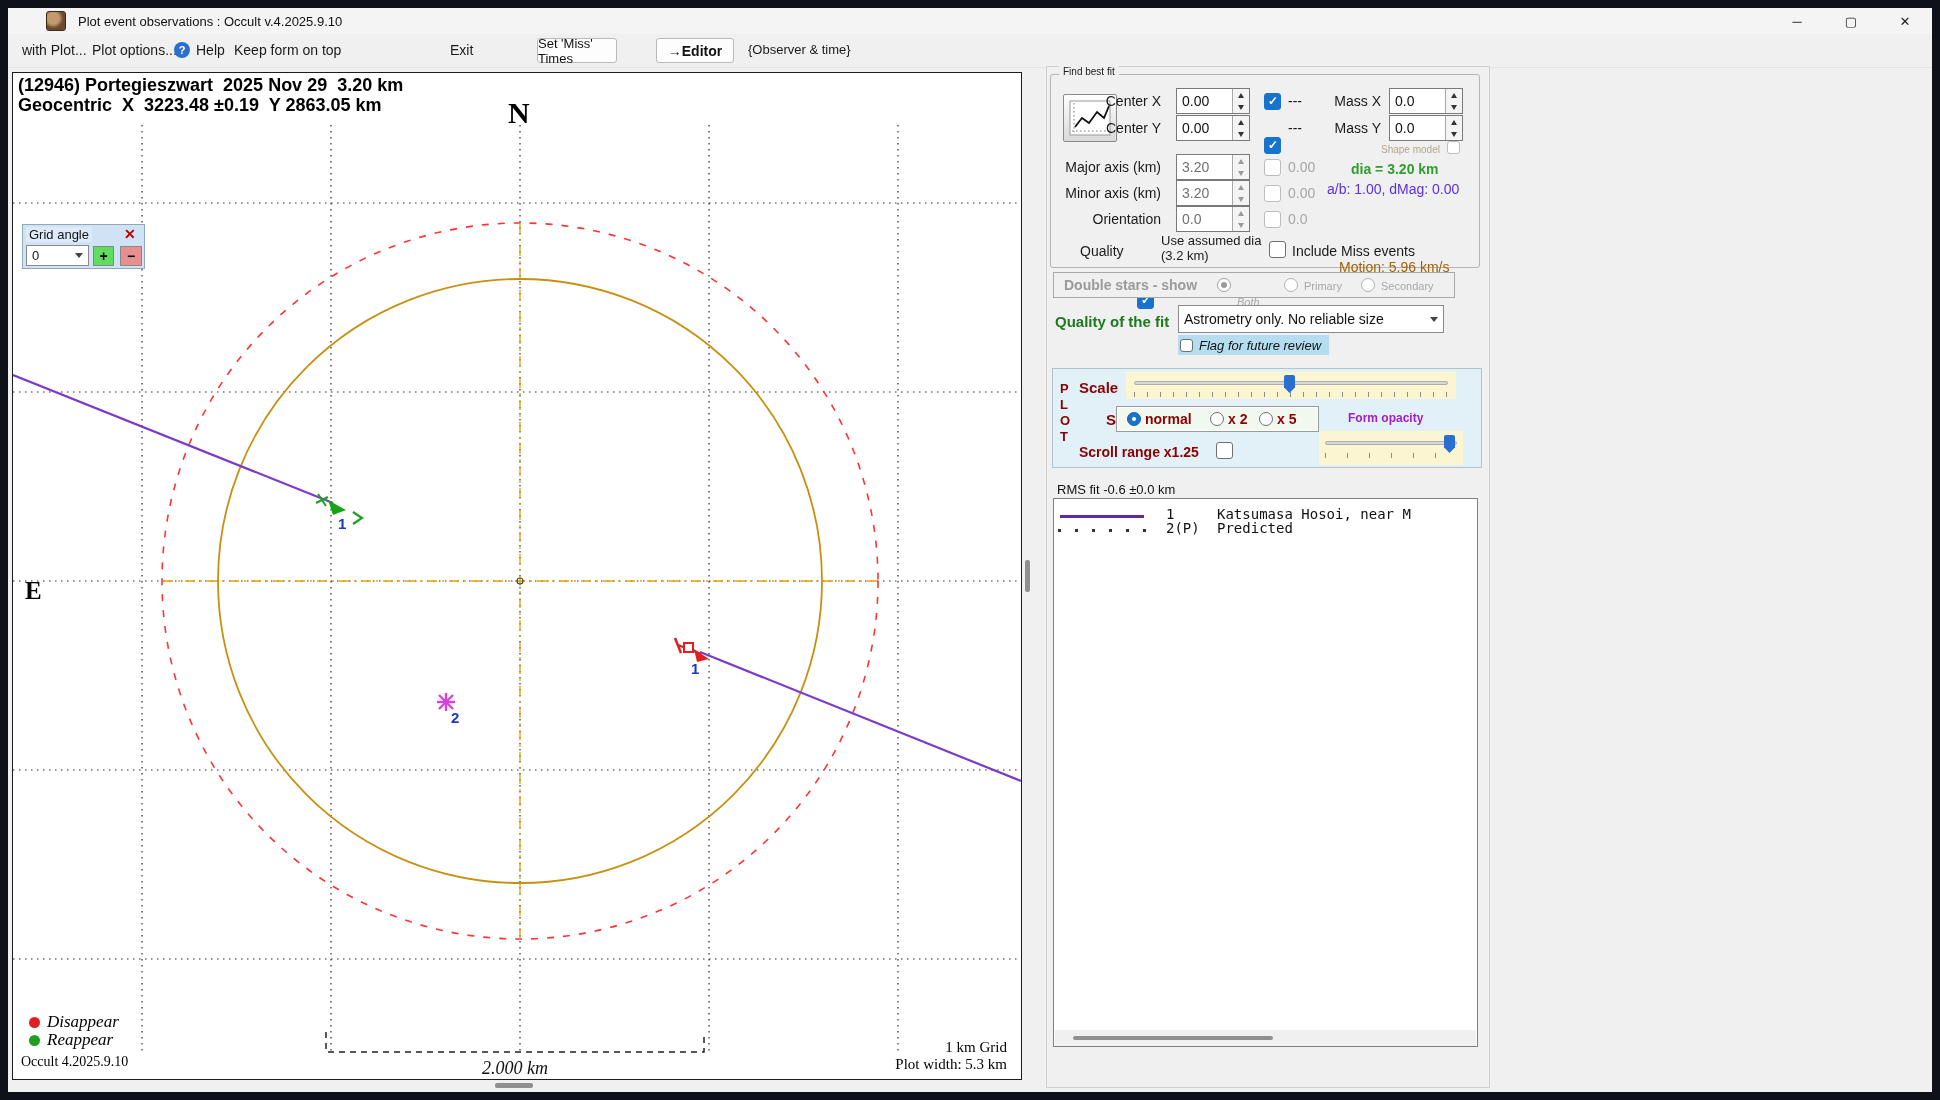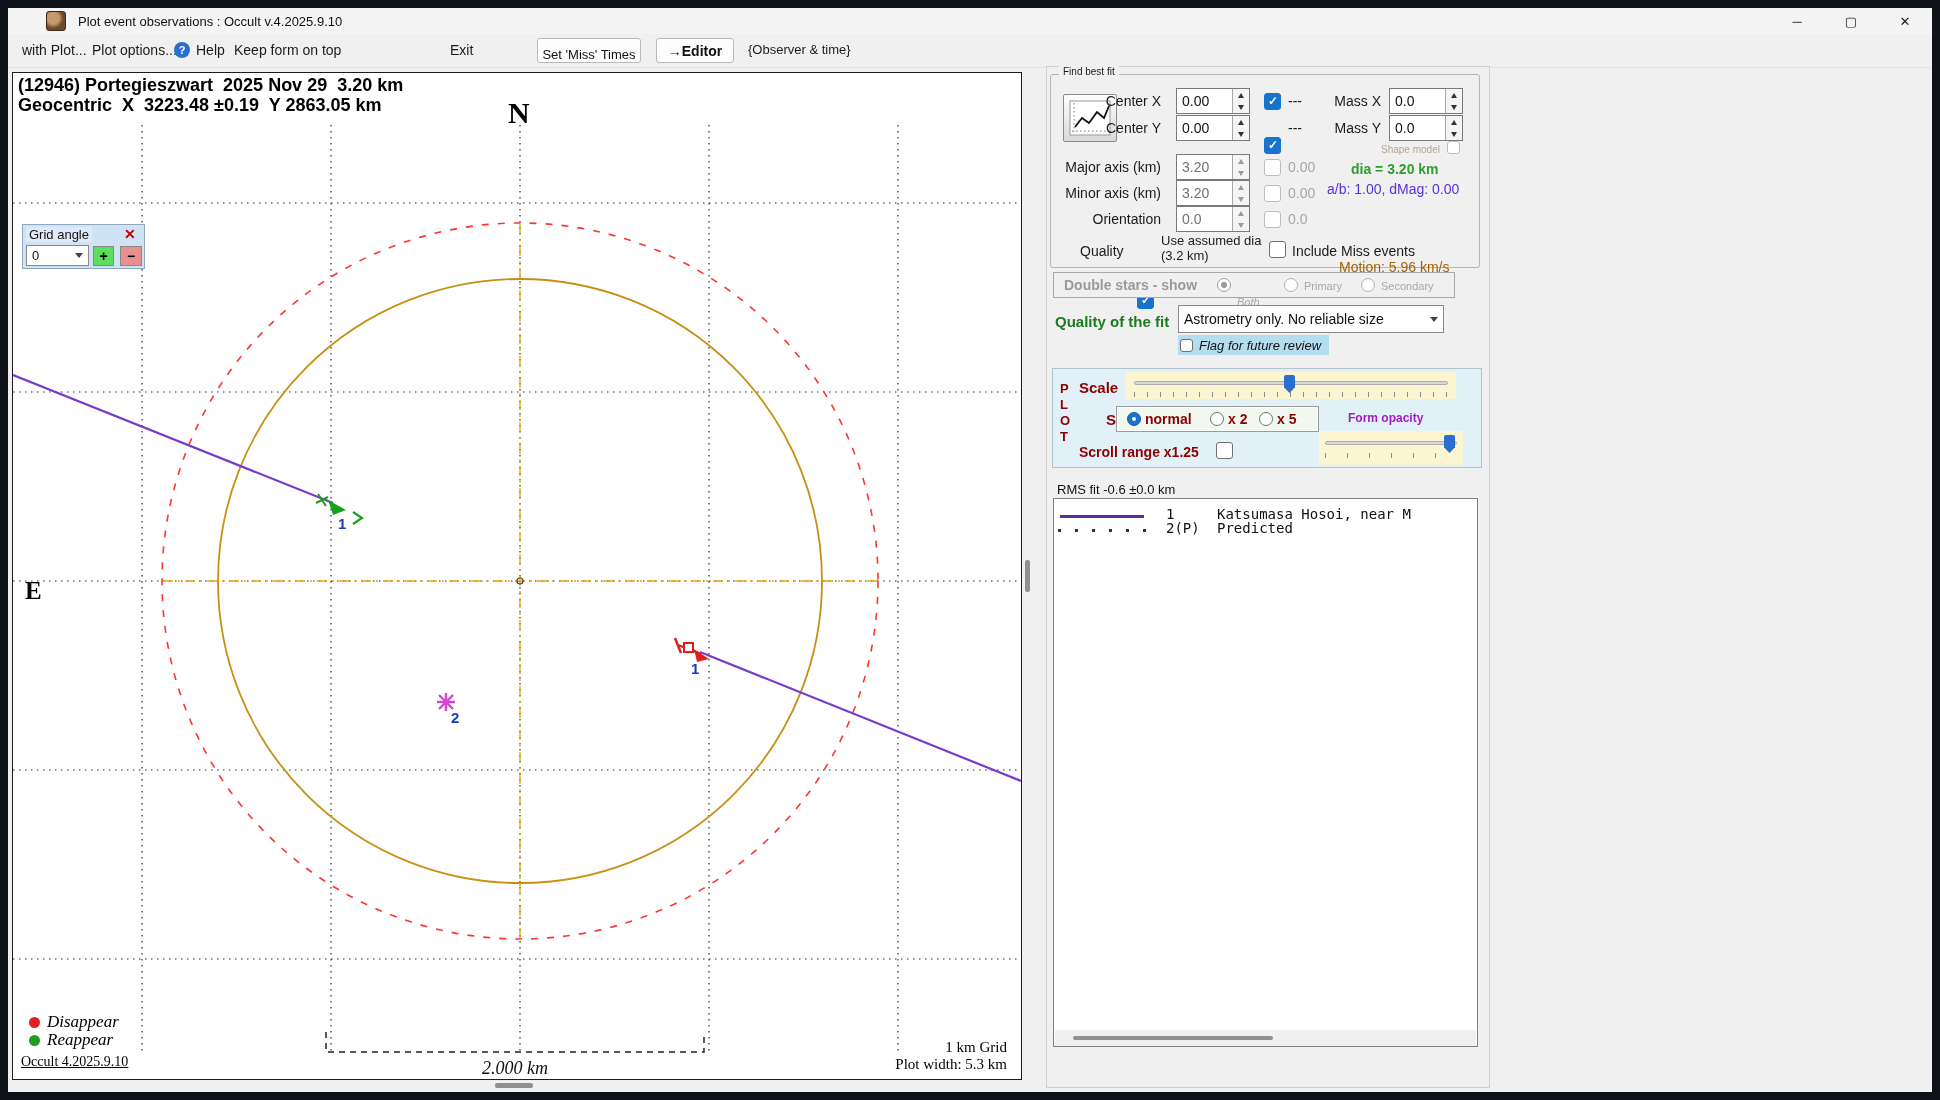--- a/index.html
+++ b/index.html
@@ -95,21 +95,21 @@
 
   <div class="abs" id="menubar">
     <div class="abs mi" style="left:14px;">with Plot...</div>
     <div class="abs mi" style="left:84px;">Plot options...</div>
     <div class="abs helpicon" style="left:166px; top:8px;">
           <span>?</span>
         </div>
     <div class="abs mi" style="left:188px;">Help</div>
     <div class="abs mi" style="left:226px;">Keep form on top</div>
     <div class="abs mi" style="left:442px;">Exit</div>
-    <div class="abs mbtn" style="left:529px; width:104px;align-items:flex-end;">
+    <div class="abs mbtn" style="left:529px; width:80px;">
           <span>Set 'Miss' Times</span>
         </div>
     <div class="abs mbtn" style="left:648px; width:78px; font-weight:bold; font-size:14px;">
           <span>→Editor</span>
         </div>
     <div class="abs mi" style="left:740px; font-size:13px;">{Observer &amp; time}</div>
   </div>
 
   <div class="abs" id="plot">
     <svg class="abs" style="left:0;top:0;" width="1008" height="1006" viewBox="0 0 1008 1006">
@@ -194,21 +194,21 @@
     </div>
 
     <div class="abs legrow" style="left:16px; top:939px;">
       <span class="dot" style="background:#e02020;"></span>
       <span class="serif" style="font-style:italic; font-size:17px;">Disappear</span>
     </div>
     <div class="abs legrow" style="left:16px; top:957px;">
       <span class="dot" style="background:#1f9e1f;"></span>
       <span class="serif" style="font-style:italic; font-size:17px;">Reappear</span>
     </div>
-    <div class="abs serif" style="left:8px; top:981px; font-size:14px;text-decoration:underline;">Occult 4.2025.9.10</div>
+    <div class="abs serif" style="left:8px; top:981px; font-size:14px;">Occult 4.2025.9.10</div>
 
     <div class="abs serif" style="right:14px; top:966px; font-size:15px;">1 km Grid</div>
     <div class="abs serif" style="right:14px; top:983px; font-size:15px;">Plot width: 5.3 km</div>
   </div>
 
   <div class="abs" style="left:4px; top:1073px; width:1010px; height:10px; background:#f0f0f0;">
     <div class="abs hthumb" style="left:483px; top:2px; width:38px; height:5px;"></div>
   </div>
   <div class="abs" style="left:1015px; top:64px; width:10px; height:1008px; background:#f0f0f0;">
     <div class="abs hthumb" style="left:2px; top:488px; width:5px; height:32px;"></div>

